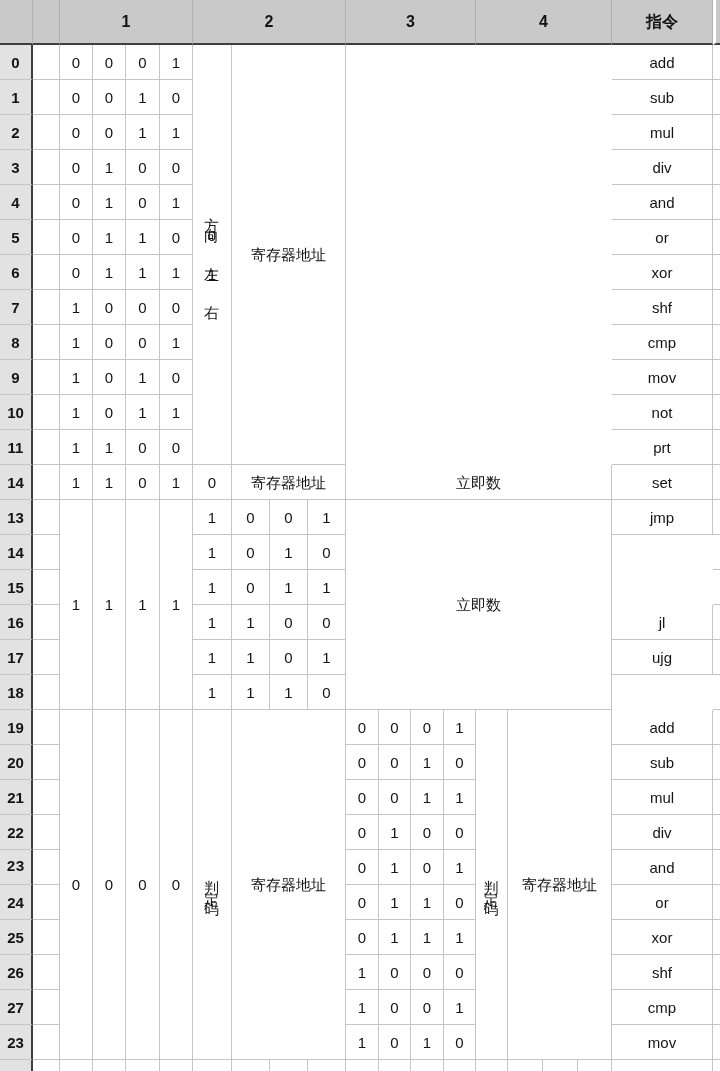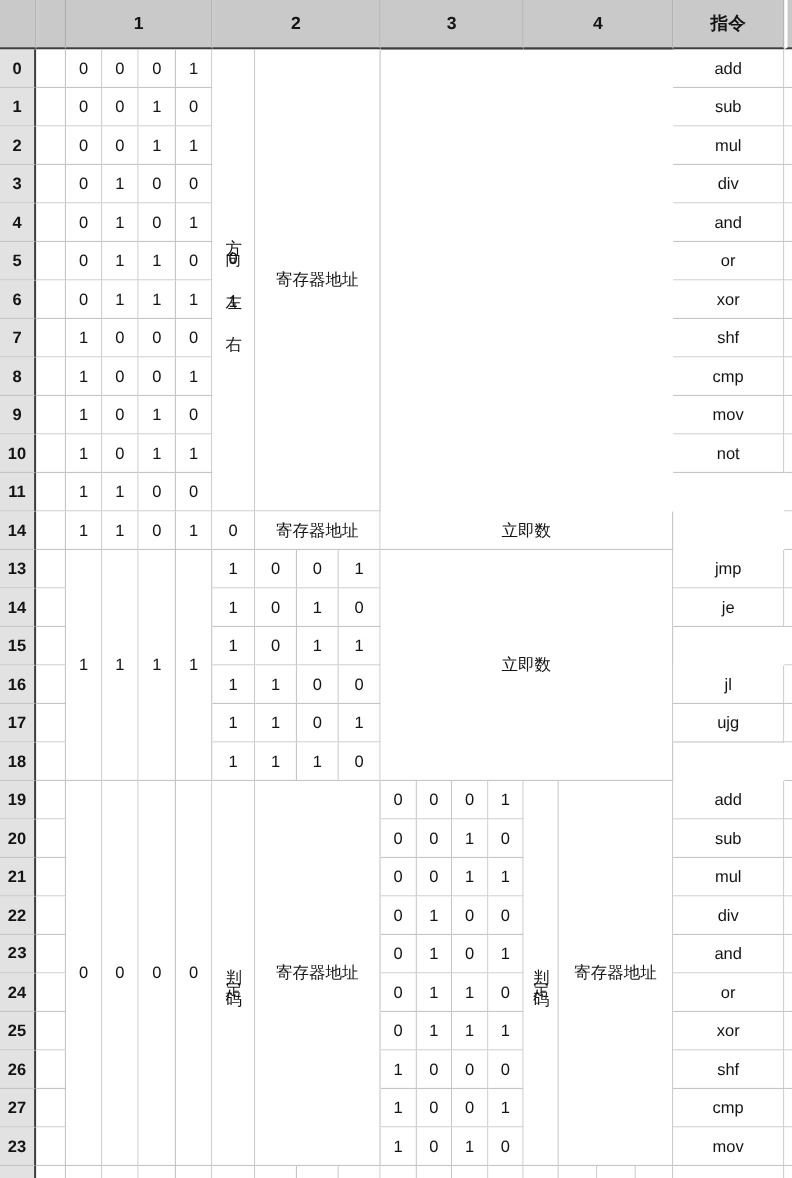--- a/index.html
+++ b/index.html
@@ -228,22 +228,23 @@
     <div class="cell" style="grid-area: 3 / 19 / span 1 / span 1;">sub</div>
     <div class="cell" style="grid-area: 4 / 19 / span 1 / span 1;">mul</div>
     <div class="cell" style="grid-area: 5 / 19 / span 1 / span 1;">div</div>
     <div class="cell" style="grid-area: 6 / 19 / span 1 / span 1;">and</div>
     <div class="cell" style="grid-area: 7 / 19 / span 1 / span 1;">or</div>
     <div class="cell" style="grid-area: 8 / 19 / span 1 / span 1;">xor</div>
     <div class="cell" style="grid-area: 9 / 19 / span 1 / span 1;">shf</div>
     <div class="cell" style="grid-area: 10 / 19 / span 1 / span 1;">cmp</div>
     <div class="cell" style="grid-area: 11 / 19 / span 1 / span 1;">mov</div>
     <div class="cell" style="grid-area: 12 / 19 / span 1 / span 1;">not</div>
+    <div class="cell" style="grid-area: 13 / 19 / span 1 / span 1;">prt</div>
+    <div class="cell" style="grid-area: 14 / 19 / span 1 / span 1;">set</div>
     <div class="cell" style="grid-area: 15 / 19 / span 1 / span 1;">jmp</div>
-    <div class="cell" style="grid-area: 16 / 19 / span 1 / span 1;">je</div>
     <div class="cell" style="grid-area: 18 / 19 / span 1 / span 1;">jl</div>
     <div class="cell" style="grid-area: 19 / 19 / span 1 / span 1;">ujg</div>
     <div class="cell" style="grid-area: 21 / 19 / span 1 / span 1;">add</div>
     <div class="cell" style="grid-area: 22 / 19 / span 1 / span 1;">sub</div>
     <div class="cell" style="grid-area: 23 / 19 / span 1 / span 1;">mul</div>
     <div class="cell" style="grid-area: 24 / 19 / span 1 / span 1;">div</div>
     <div class="cell" style="grid-area: 25 / 19 / span 1 / span 1;">and</div>
     <div class="cell" style="grid-area: 26 / 19 / span 1 / span 1;">or</div>
     <div class="cell" style="grid-area: 27 / 19 / span 1 / span 1;">xor</div>
     <div class="cell" style="grid-area: 28 / 19 / span 1 / span 1;">shf</div>

